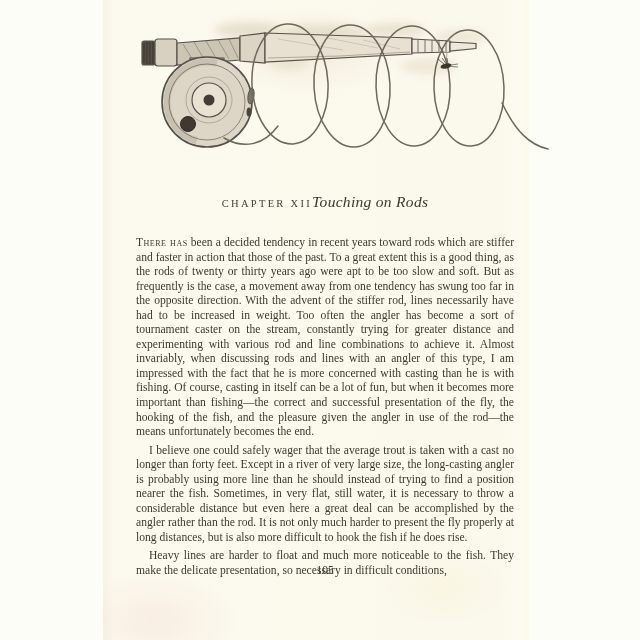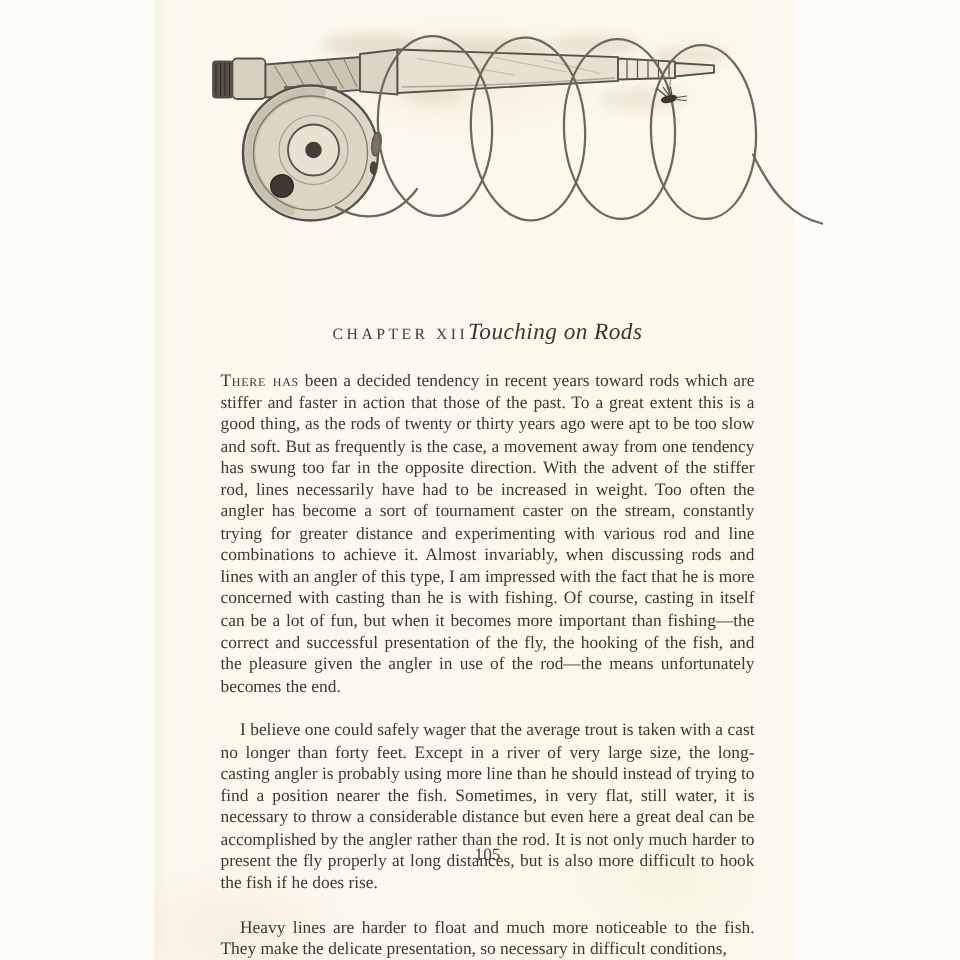--- a/index.html
+++ b/index.html
@@ -20,27 +20,27 @@
   .illustration{position:absolute;left:128px;top:8px;width:430px;height:150px;}
   .heading{
     position:absolute;left:132px;top:193px;width:386px;
     display:flex;justify-content:center;align-items:baseline;
     white-space:nowrap;
   }
   .chapter-label{
     font-size:10.5px;letter-spacing:2.3px;color:#454037;
   }
   .chapter-title{
-    font-style:italic;font-size:15.5px;color:#3d382f;letter-spacing:.3px;margin-top:20px;
+    font-style:italic;font-size:15.5px;color:#3d382f;letter-spacing:.3px;
   }
   .bodytext{
     position:absolute;left:132px;top:232px;width:386px;
     font-size:11.6px;line-height:14.55px;text-align:justify;
   }
-  .bodytext p{margin:15px;}
+  .bodytext p{margin:4px;}
   .bodytext p.indent{text-indent:13px;}
   .smallcaps{font-variant:small-caps;letter-spacing:.5px;}
   .folio{
     position:absolute;left:132px;top:564px;width:386px;
     text-align:center;font-size:11.5px;color:#474238;font-family:Liberation Serif, serif;
   }
 </style>
 </head>
 <body>
 

